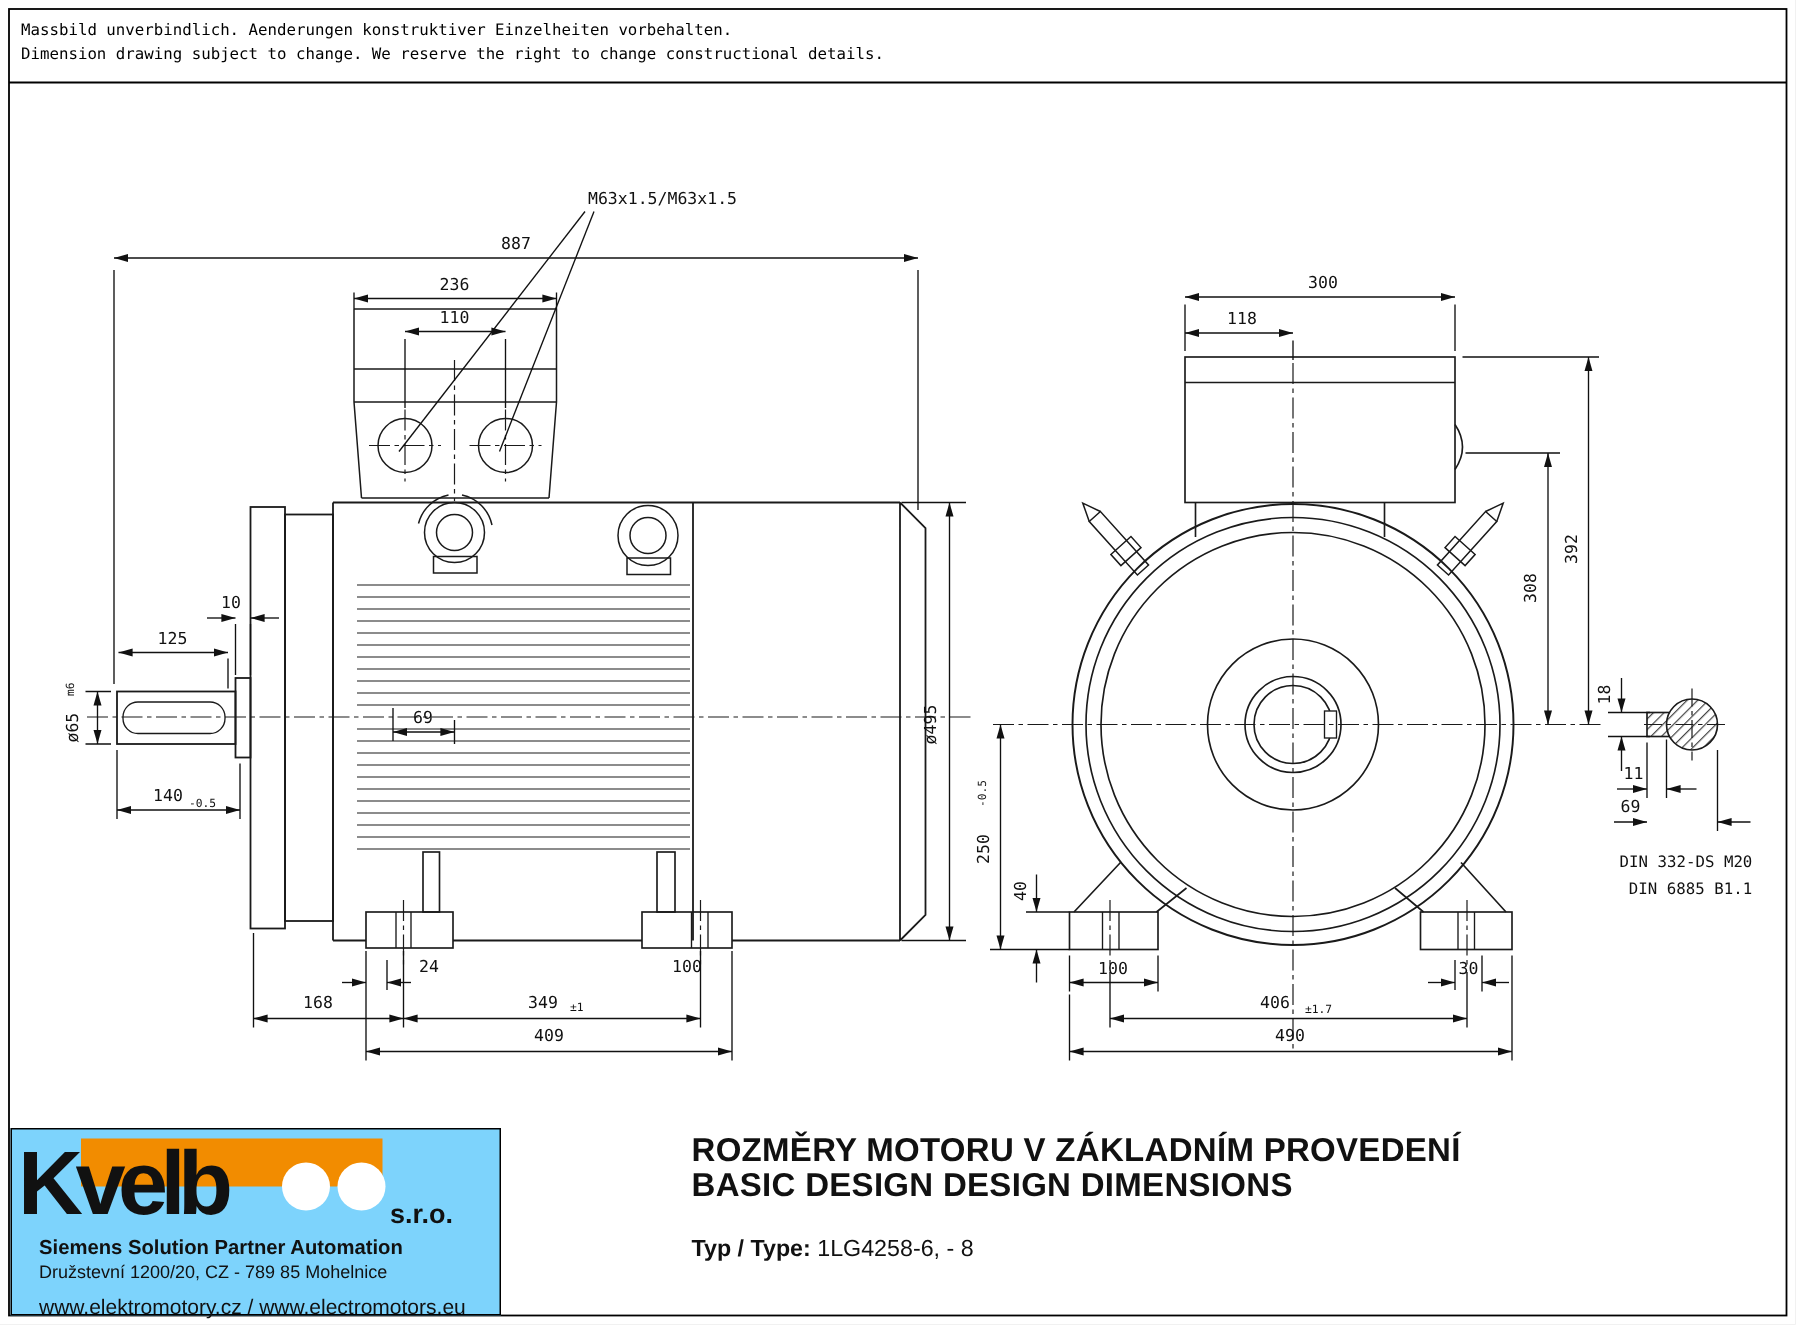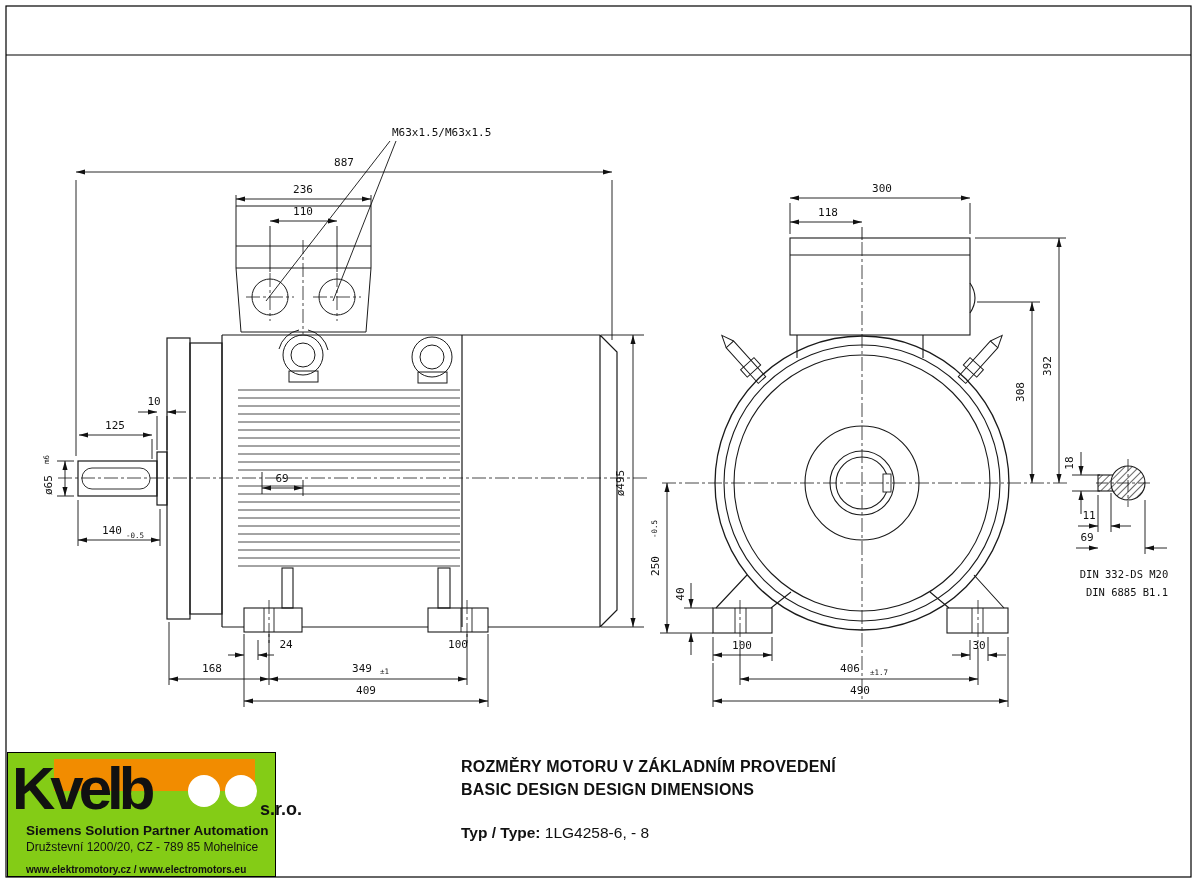--- a/index.html
+++ b/index.html
@@ -4,36 +4,40 @@
 <style>
   html,body{margin:0;padding:0;background:#e8e8e8;}
   #page{position:relative;width:1197px;height:883px;background:#fff;overflow:hidden;
         font-family:"Liberation Sans",sans-serif;color:#111;}
   #draw-svg{position:absolute;left:0;top:0;}
   svg text{font-family:"DejaVu Sans Mono",monospace;font-size:11px;fill:#111;}
   svg text.tol{font-size:7.5px;}
   svg text.din{font-size:10.5px;}
   .disclaimer{position:absolute;left:14px;top:12px;
       font-family:"DejaVu Sans Mono",monospace;font-size:10.5px;line-height:16px;color:#000;}
-  .logo-box{position:absolute;left:7px;top:752px;width:269px;height:125px;
-      border:1px solid #000;box-sizing:border-box;background:#84cc16;}
+  .logo-box{position:absolute;left:7px;top:752px;width:327px;height:125px;
+      border:1px solid #000;box-sizing:border-box;background:#7dd3fc;}
   .logo-lines{padding-left:18px;}
   .logo-l1{font-weight:bold;font-size:13.5px;line-height:16px;}
   .logo-l2{font-size:12px;line-height:16px;}
-  .logo-l3{font-weight:bold;font-size:10px;line-height:16px;margin-top:7px;}
+  .logo-l3{font-weight:normal;font-size:14px;line-height:16px;margin-top:7px;}
   .title-block{position:absolute;left:461px;top:755px;}
-  .tb-title{font-weight:bold;font-size:16px;line-height:23px;letter-spacing:0.2px;}
+  .tb-title{font-weight:bold;font-size:22px;line-height:23px;letter-spacing:0.2px;}
   .tb-rows{margin-top:21px;font-size:15.5px;line-height:22px;}
   .tb-rows b{font-weight:bold;}
 </style>
 </head>
 <body>
 
 <div id="page">
 
+  <div class="disclaimer">
+    <div>Massbild unverbindlich. Aenderungen konstruktiver Einzelheiten vorbehalten.</div>
+    <div>Dimension drawing subject to change. We reserve the right to change constructional details.</div>
+  </div>
 
   <svg id="draw-svg" width="1197" height="883" viewBox="0 0 1197 883">
     <defs>
       <marker id="arr" viewBox="0 0 10 7" refX="9.5" refY="3.5" markerWidth="11" markerHeight="8" orient="auto-start-reverse">
           <path d="M0,0.8 L9.5,3.5 L0,6.2 z" fill="#111"></path>
         </marker>
       <pattern id="hatch" width="5" height="5" patternUnits="userSpaceOnUse" patternTransform="rotate(45)">
         <rect width="5" height="5" fill="#fff"></rect>
         <line x1="0" y1="0" x2="0" y2="5" stroke="#444" stroke-width="1.6"></line>
       </pattern>

